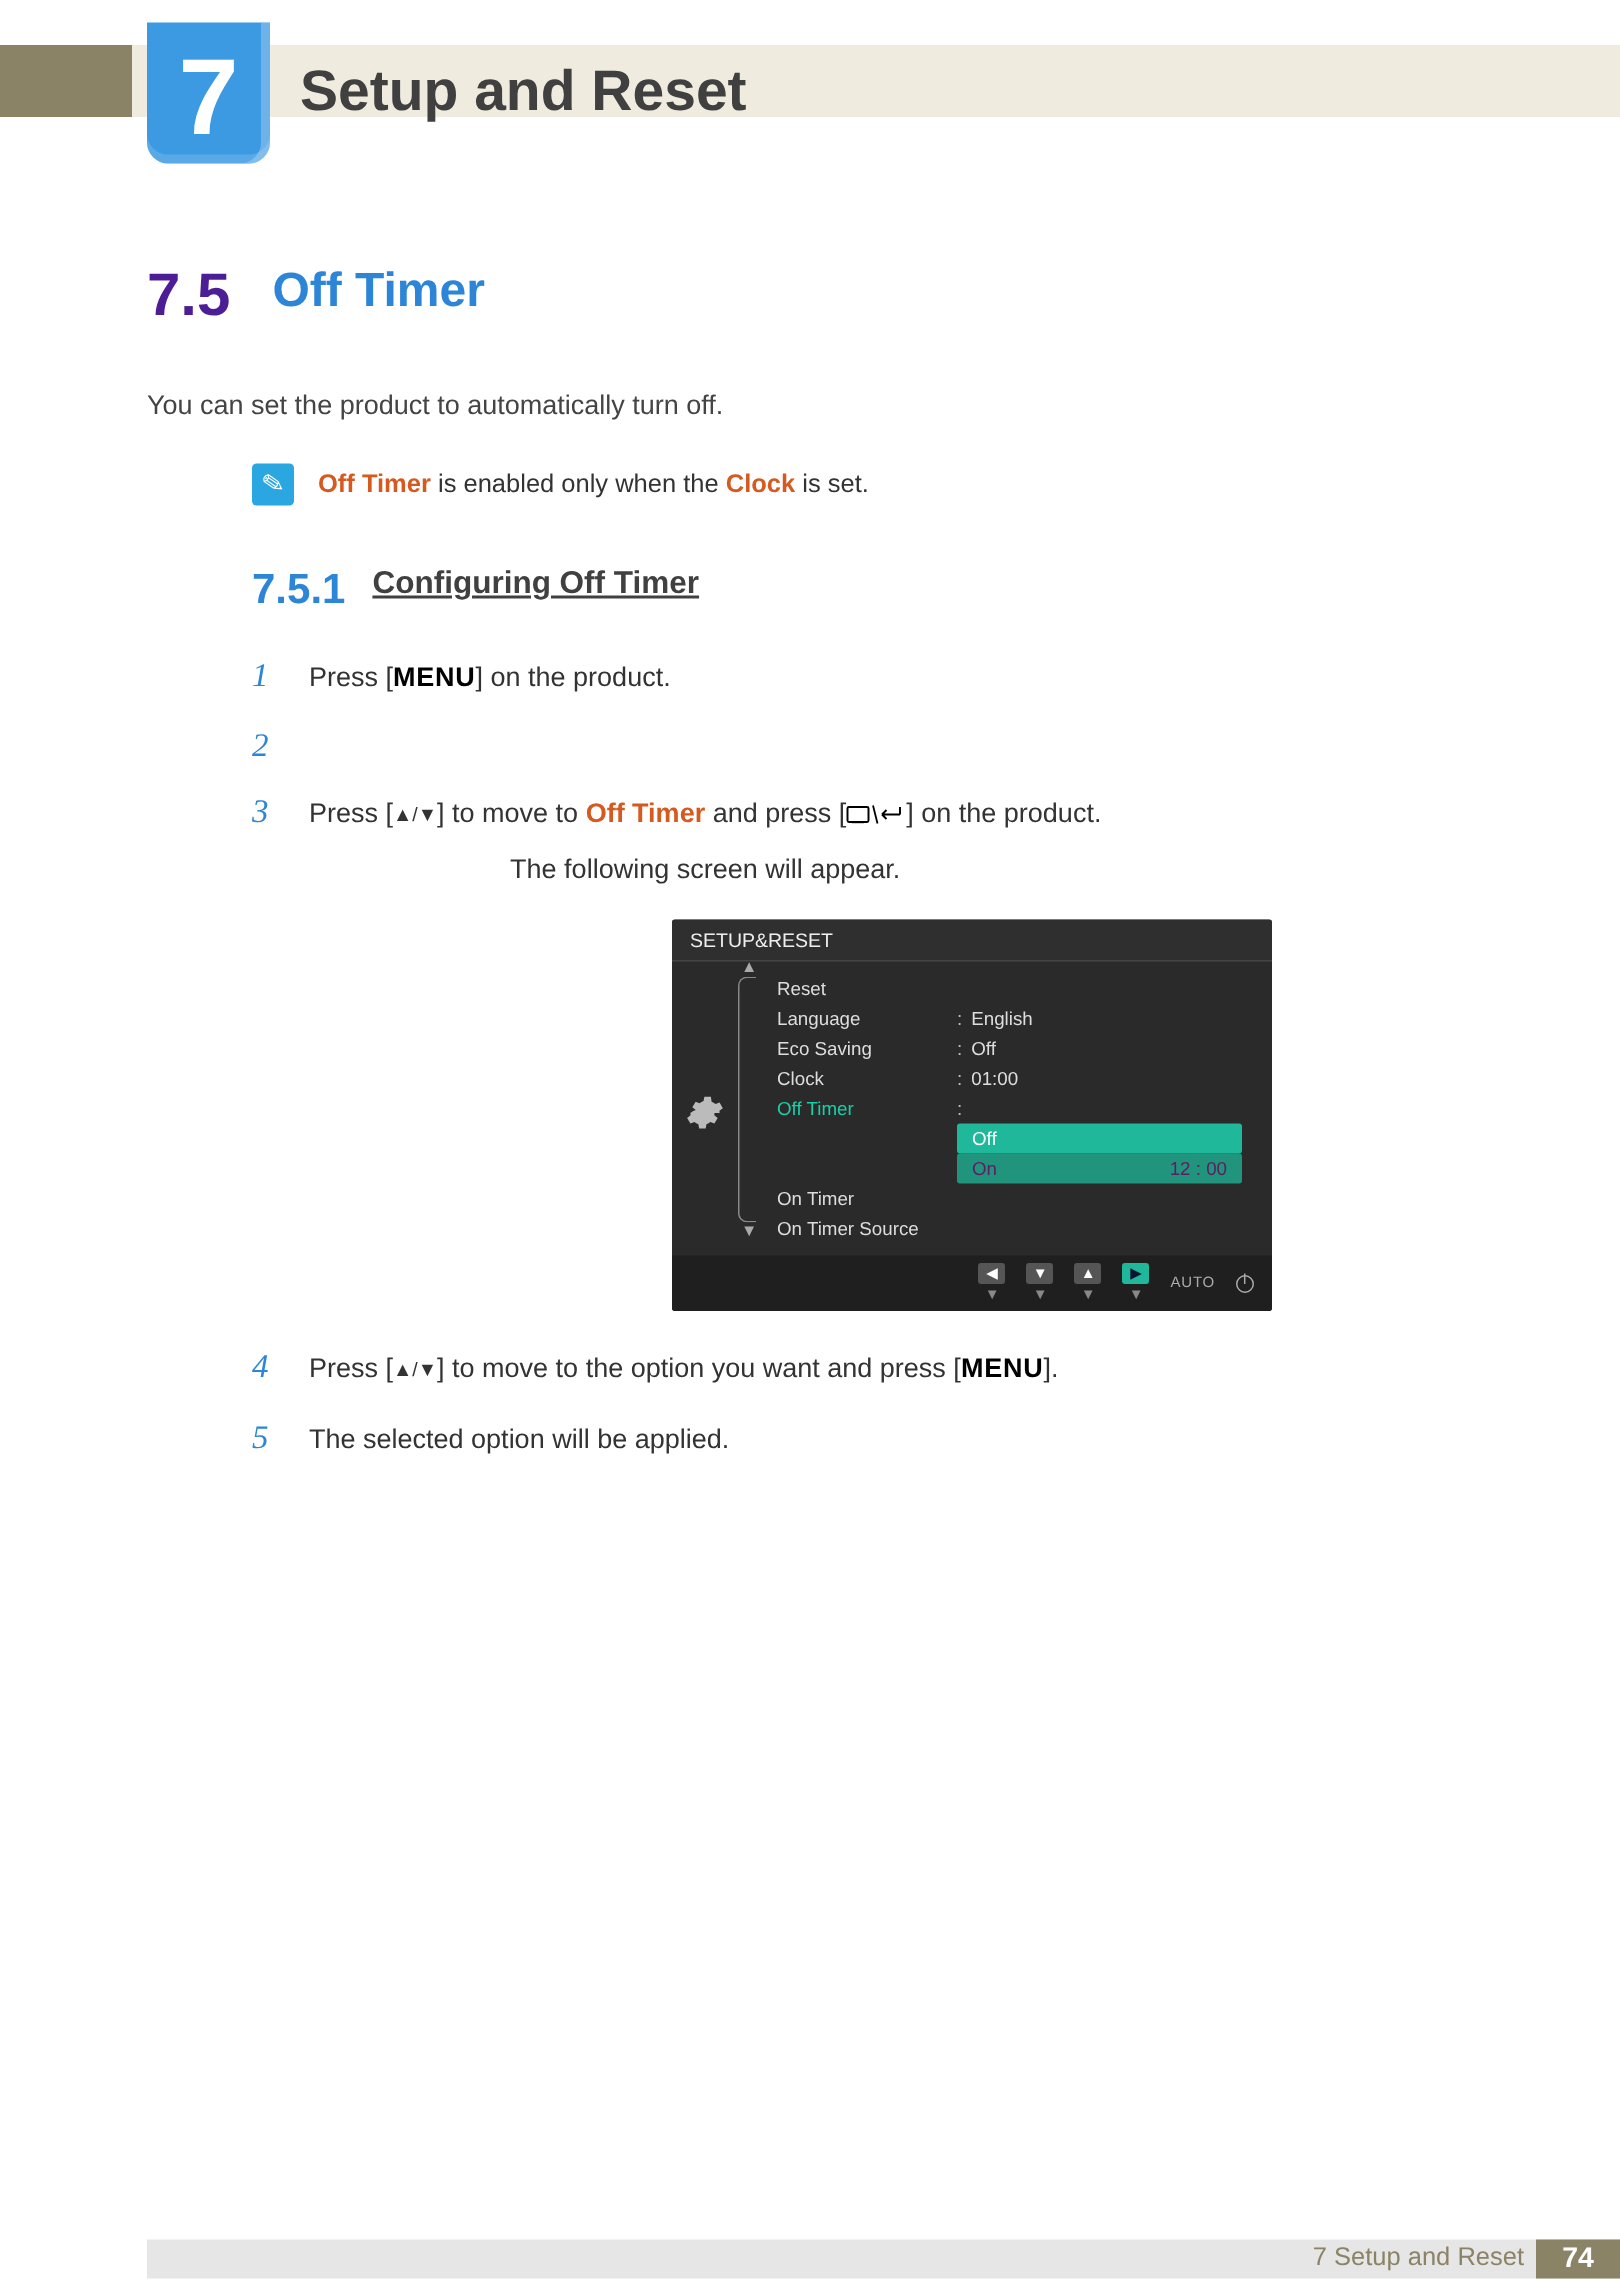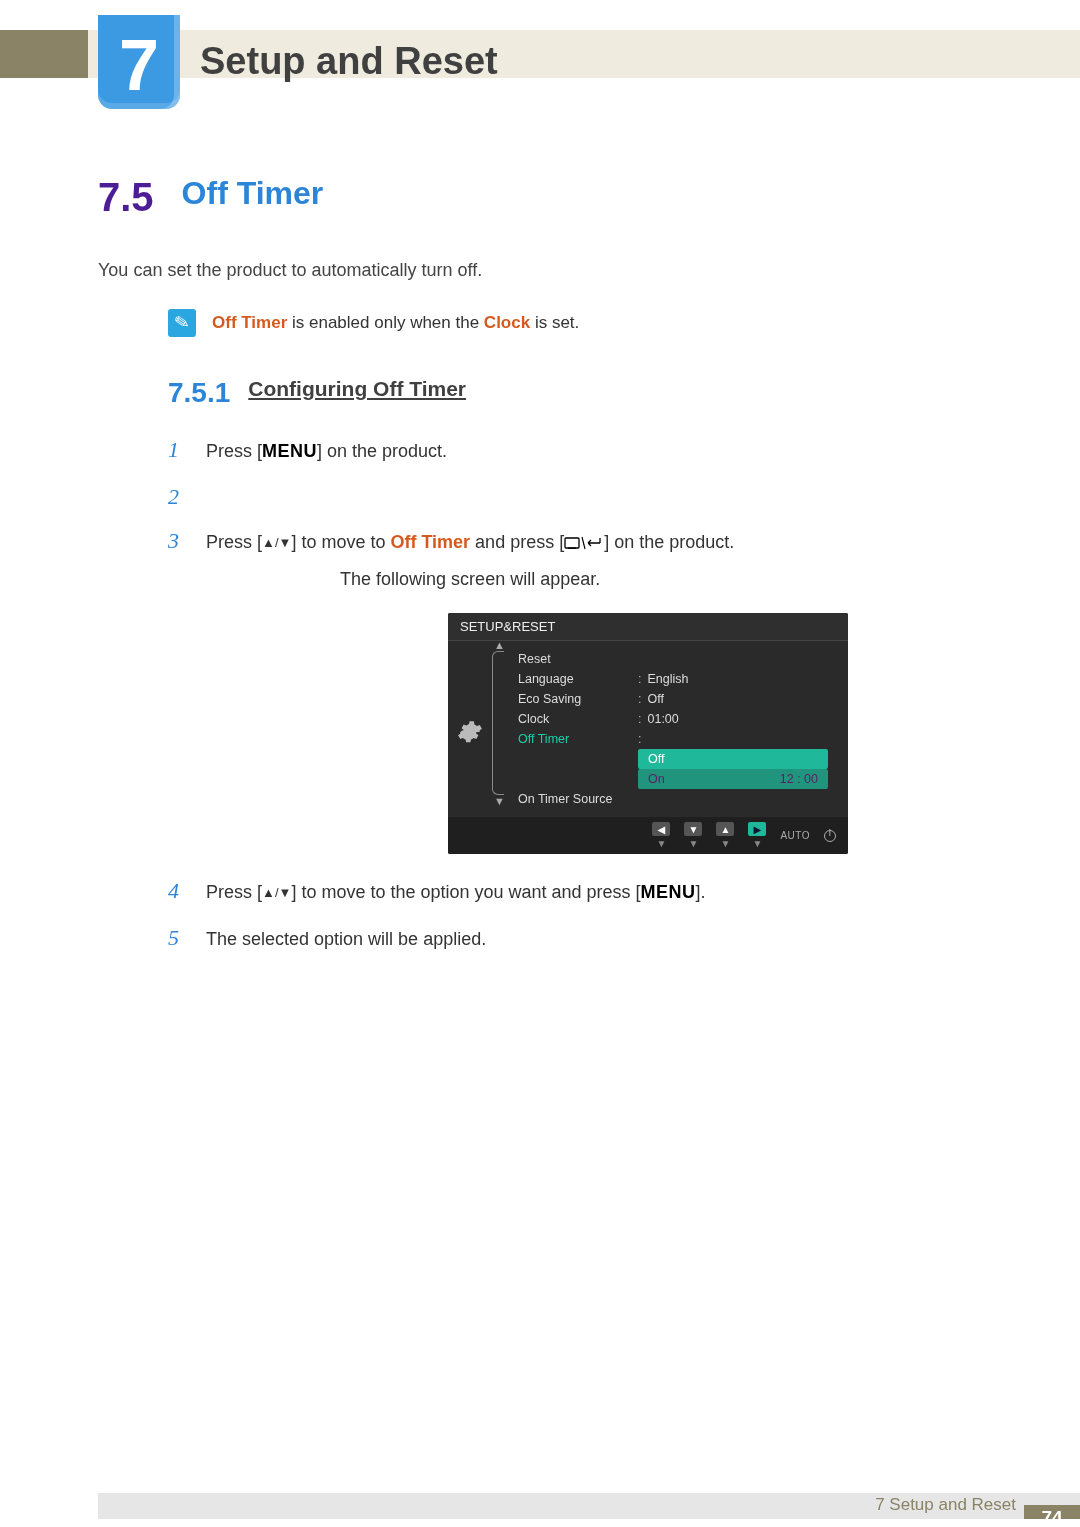--- a/index.html
+++ b/index.html
@@ -232,21 +232,21 @@
   }
   .footer-text {
     position: absolute;
     right: 64px; bottom: 12px;
     color: #8a8365;
     font-size: 17px;
   }
   .footer-page {
     position: absolute;
     right: 0; bottom: 8px;
-    width: 56px; height: 14px;
+    width: 56px; height: 26px;
     background: #8a8365;
     color: #fff;
     font-size: 19px;
     font-weight: bold;
     text-align: center;
     line-height: 26px;
   }
 </style>
 </head>
 <body>
@@ -344,20 +344,23 @@
               <div class="osd-sub-row hl">
                 <span>Off</span>
                 <span></span>
               </div>
               <div class="osd-sub-row" style="background:#1fb89a;opacity:.75">
                 <span>On</span>
                 <span>12 : 00</span>
               </div>
             </div>
             <div class="osd-row">
+              <span class="lab">On Timer</span>
+            </div>
+            <div class="osd-row">
               <span class="lab">On Timer Source</span>
             </div>
             <div class="osd-arrow-down">▼</div>
           </div>
         </div>
         <div class="osd-bottom">
           <div class="osd-btn">
               <span class="key">◀</span>
               <span class="sub">▼</span>
             </div>

